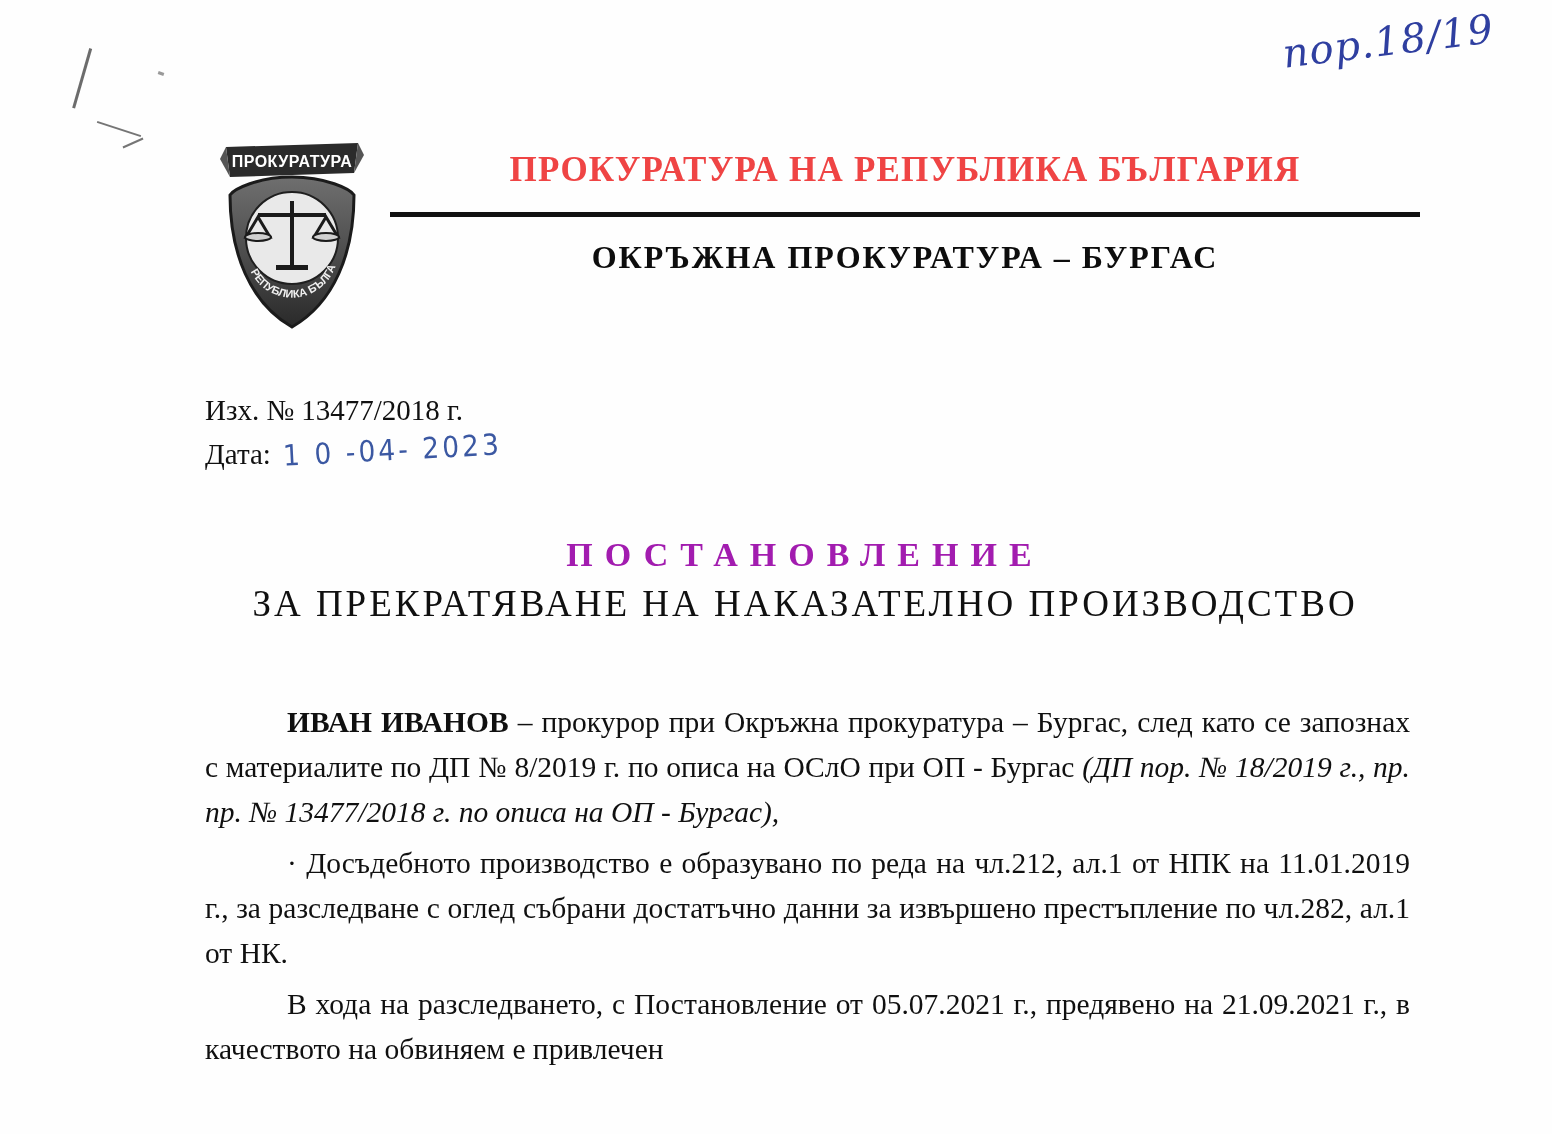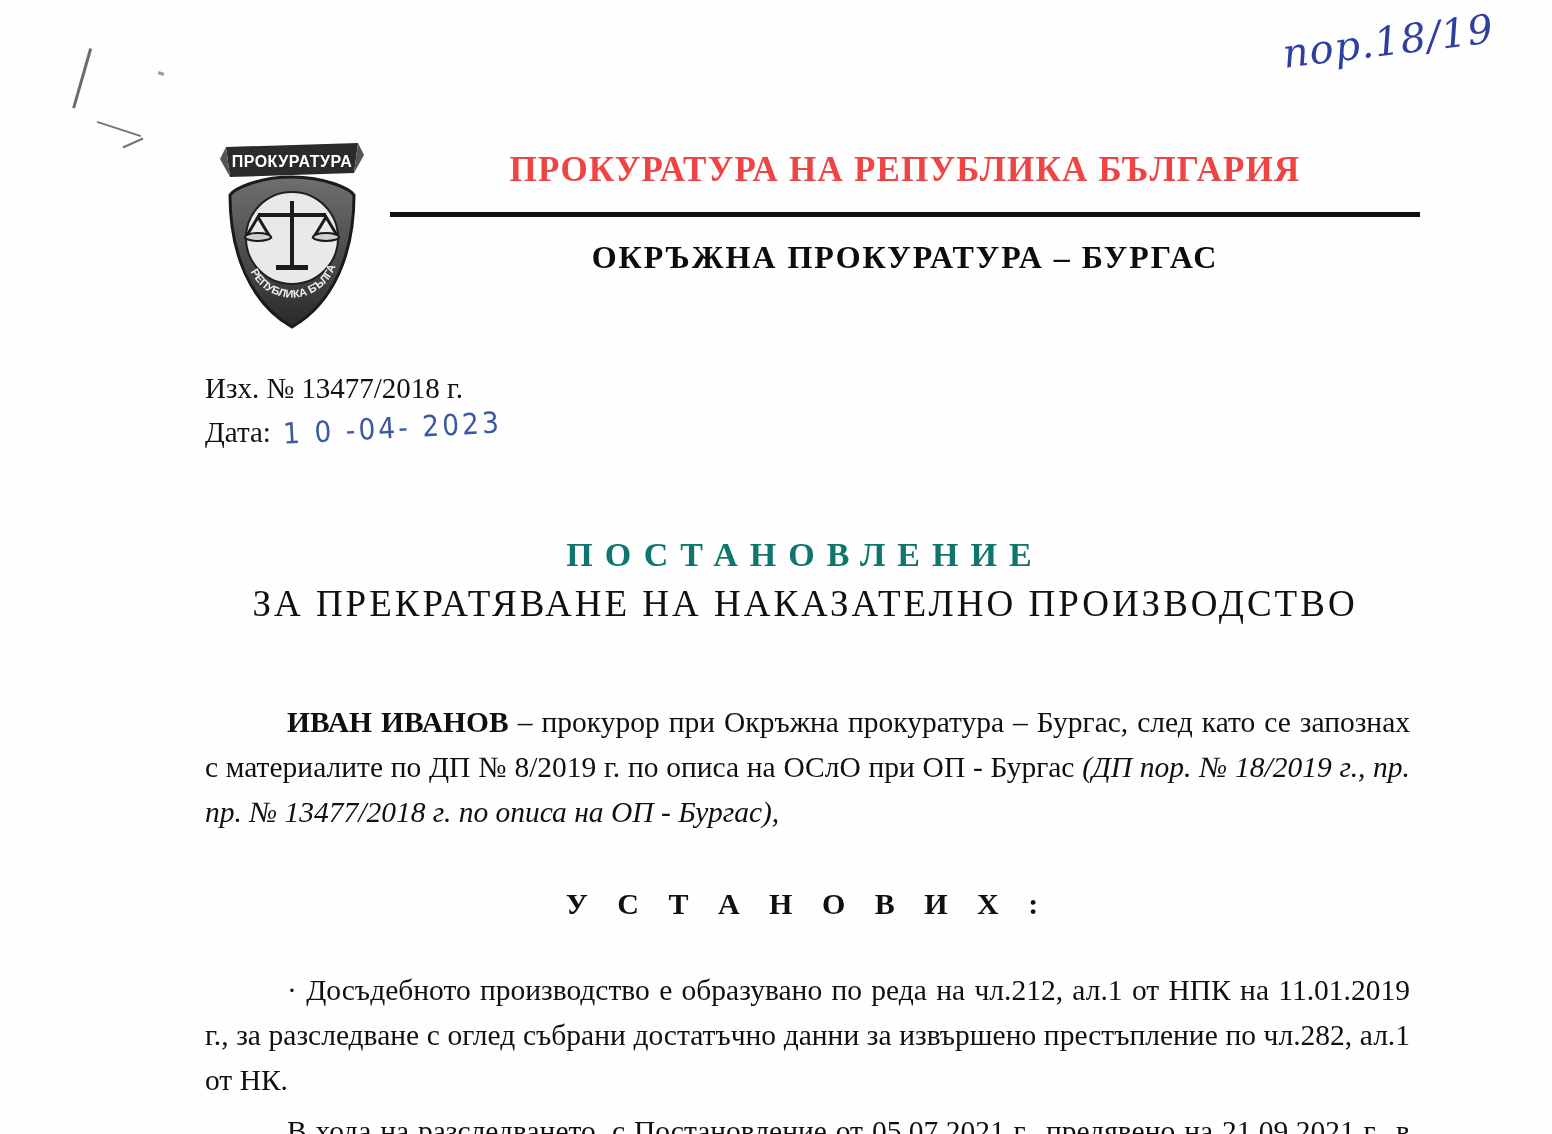--- a/index.html
+++ b/index.html
@@ -109,21 +109,21 @@
     font-size: 32px;
     font-weight: bold;
     letter-spacing: 2px;
     color: #0d0d0d;
   }
 
   
   .ref-block {
     position: absolute;
     left: 205px;
-    top: 366px;
+    top: 388px;
     font-size: 29px;
     line-height: 44px;
   }
   .ref-line { white-space: nowrap; }
   .date-line {
     display: flex;
     align-items: flex-end;
     gap: 14px;
   }
   .date-stamp {
@@ -142,21 +142,21 @@
     position: absolute;
     left: 205px;
     top: 536px;
     width: 1200px;
     text-align: center;
   }
   .doc-title {
     font-size: 34px;
     font-weight: bold;
     letter-spacing: 12px;
-    color: #0f766e;
+    color: #a21caf;
   }
   .doc-subtitle {
     margin-top: 8px;
     font-size: 37px;
     letter-spacing: 3px;
     color: #101010;
   }
   .doc-place {
     margin-top: 6px;
     font-size: 29px;
@@ -257,21 +257,20 @@
     <div class="doc-title">ПОСТАНОВЛЕНИЕ</div>
     <div class="doc-subtitle">ЗА ПРЕКРАТЯВАНЕ НА НАКАЗАТЕЛНО ПРОИЗВОДСТВО</div>
   </div>
 
   <div class="body-block clip-bottom">
 
     <p class="para indent">
       <span class="bold">ИВАН ИВАНОВ</span><span> – прокурор при Окръжна прокуратура – Бургас, след като се запознах с материалите по ДП № 8/2019 г. по описа на ОСлО при ОП - Бургас </span><span class="ital">(ДП пор. № 18/2019 г., пр. пр. № 13477/2018 г. по описа на ОП - Бургас),</span>
     </p>
 
-    <div class="section-heading">У С Т А Н О В И Х :</div>
 
     <p class="para indent">
       <span class="lead-dot">·</span>
       <span>Досъдебното производство е образувано по реда на чл.212, ал.1 от НПК на 11.01.2019 г., за разследване с оглед събрани достатъчно данни за извършено престъпление по чл.282, ал.1 от НК.</span>
     </p>
 
     <p class="para indent">
       <span>В хода на разследването, с Постановление от 05.07.2021 г., предявено на 21.09.2021 г., в качеството на обвиняем е привлечен </span>
     </p>
 

